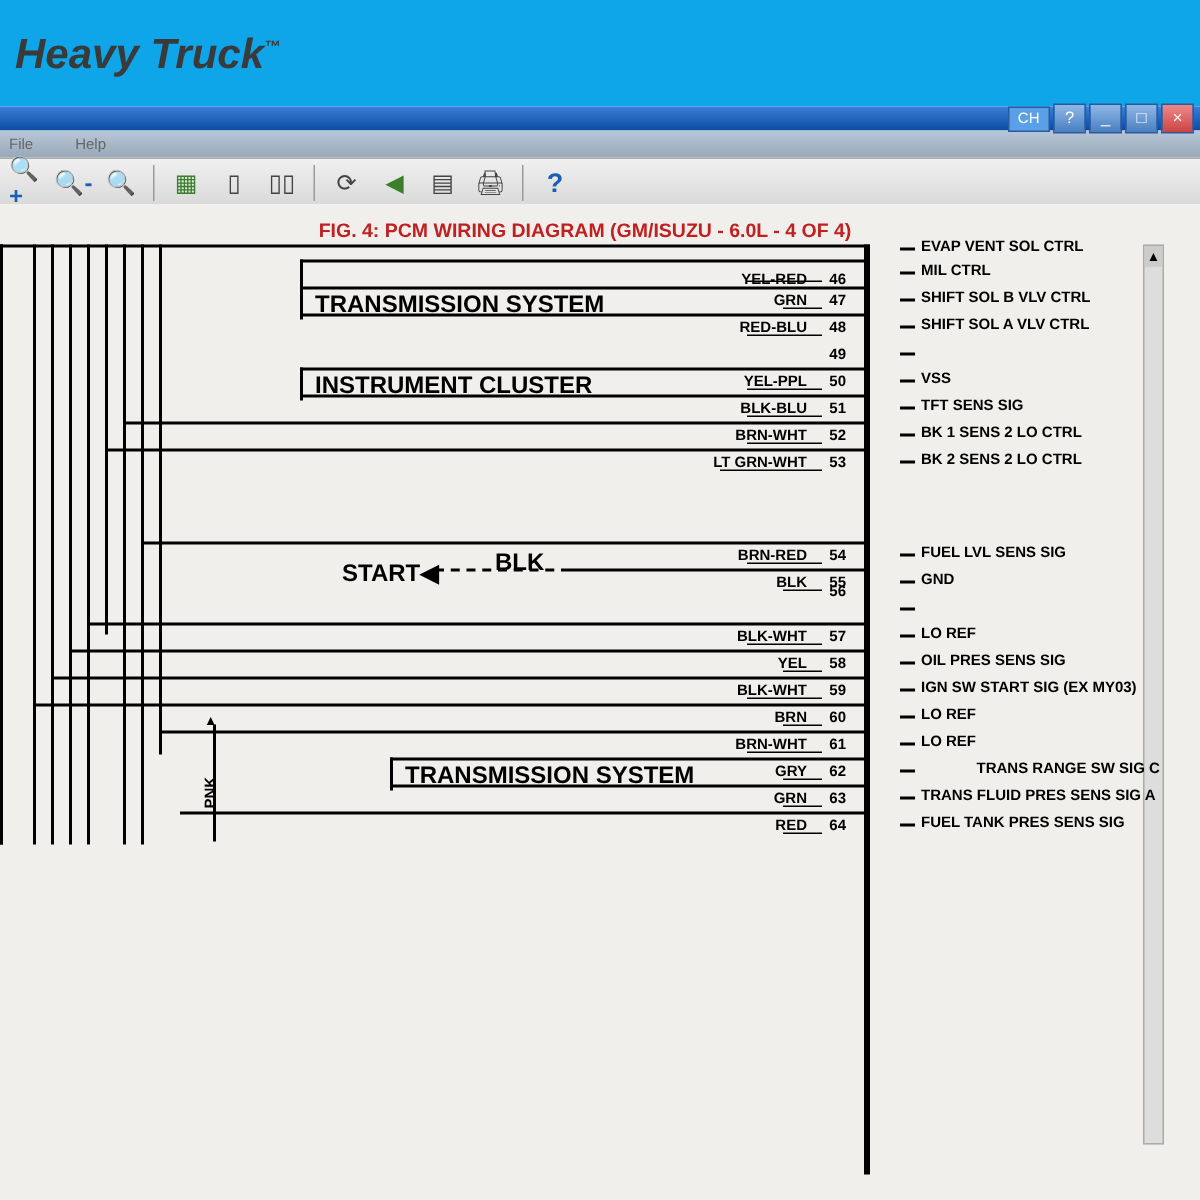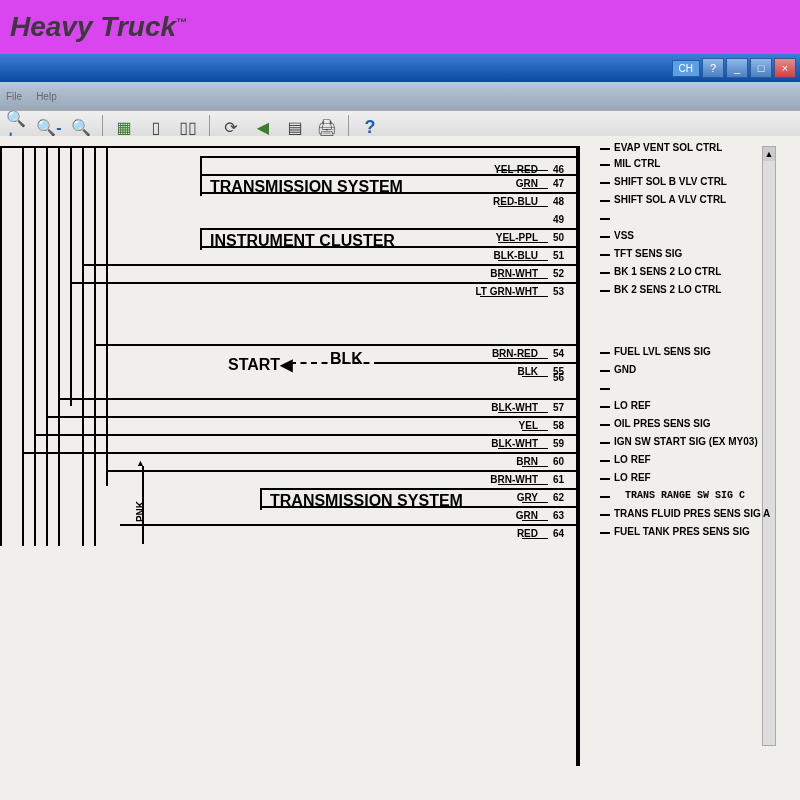--- a/index.html
+++ b/index.html
@@ -1,24 +1,24 @@
 <!DOCTYPE html>
 <html><head>
 <meta charset="utf-8">
 <style>
   * { box-sizing: border-box; margin: 0; padding: 0; }
   body { width: 800px; height: 800px; font-family: Arial, sans-serif; background: #fff; overflow: hidden; position: relative; }
-  .header-brand { background: #d946ef; height: 54px; padding-left: 10px; display: flex; align-items: center; }
+  .header-brand { background: #0ea5e9; height: 71px; padding-left: 10px; display: flex; align-items: center; }
   .brand-text { font-size: 28px; font-weight: bold; font-style: italic; color: #3a3a3a; }
   .brand-tm { font-size: 11px; vertical-align: super; }
-  .titlebar { height: 28px; background: linear-gradient(to bottom, #3b7fd8, #0a4ba0); display: flex; align-items: center; justify-content: flex-end; padding: 0 4px; gap: 2px; }
+  .titlebar { height: 16px; background: linear-gradient(to bottom, #3b7fd8, #0a4ba0); display: flex; align-items: center; justify-content: flex-end; padding: 0 4px; gap: 2px; }
   .lang-ch { background: #5aa0e8; color: #fff; font-size: 10px; padding: 2px 6px; border: 1px solid #2a5a9a; }
   .win-btn { width: 22px; height: 20px; background: linear-gradient(to bottom, #8fb8e8, #4a7fc0); border: 1px solid #2a5a9a; display: flex; align-items: center; justify-content: center; font-size: 11px; color: #fff; }
   .win-btn.close { background: linear-gradient(to bottom, #e88, #c44); }
-  .menubar { height: 28px; background: linear-gradient(to bottom, #b8c8d8, #98a8b8); font-size: 10px; color: #666; padding-left: 6px; display: flex; align-items: center; gap: 14px; }
+  .menubar { height: 18px; background: linear-gradient(to bottom, #b8c8d8, #98a8b8); font-size: 10px; color: #666; padding-left: 6px; display: flex; align-items: center; gap: 28px; }
   .toolbar { height: 34px; background: linear-gradient(to bottom, #f0f0f0, #d8d8d8); border-top: 1px solid #aaa; border-bottom: 1px solid #888; display: flex; align-items: center; padding: 0 6px; gap: 10px; }
   .tool-btn { width: 22px; height: 22px; display: flex; align-items: center; justify-content: center; font-size: 16px; color: #444; }
   .tool-sep { width: 1px; height: 24px; background: #999; }
   .content { position: absolute; top: 136px; left: 0; right: 0; bottom: 0; background: #f0efec; padding: 10px 20px 0 0; }
   .diagram-title { text-align: center; color: #c02020; font-size: 13px; font-weight: bold; margin-bottom: 2px; }
   .diagram-subtitle { text-align: center; color: #c02020; font-size: 12px; margin-bottom: 6px; }
   .diagram-area { position: relative; width: 100%; height: 620px; }
   .scrollbar { position: absolute; right: 4px; top: 0; width: 14px; height: 600px; background: #ddd; border: 1px solid #aaa; }
   .scroll-arrow { height: 14px; background: #ccc; text-align:center; font-size:9px; line-height:14px; }
   .connector-box { position: absolute; right: 200px; top: 0; width: 3px; height: 620px; border-left: 2px solid #000; border-right: 2px solid #000; }
@@ -64,20 +64,21 @@
   <span class="tool-sep"></span>
   <span class="tool-btn">⟳</span>
   <span class="tool-btn" style="color:#3a7f2a">◀</span>
   <span class="tool-btn">▤</span>
   <span class="tool-btn">🖨</span>
   <span class="tool-sep"></span>
   <span class="tool-btn" style="color:#1a5fb4;font-size:18px;font-weight:bold">?</span>
 </div>
 
 <div class="content">
+  <div class="diagram-title">FIG. 4: PCM WIRING DIAGRAM (GM/ISUZU - 6.0L - 4 OF 4)</div>
 
   <div class="diagram-area">
 
     <div class="scrollbar">
       <div class="scroll-arrow">▲</div>
     </div>
 
     <div class="connector-box"></div>
 
     <div id="pins-container">
@@ -188,21 +189,21 @@
         </div>
         <div class="hline" style="right: 232px; top: 338px; width: 50px; height: 1px;"></div>
         <div class="short-tick" style="left: 600px; top: 332px;"></div>
         <div class="pin-name" style="left: 614px; top: 326px;">LO REF</div>
         <div class="pin-row" style="right: 212px; top: 342px;">
           <span class="wire-label">GRY</span>
           <span class="pin-num">62</span>
         </div>
         <div class="hline" style="right: 232px; top: 356px; width: 26px; height: 1px;"></div>
         <div class="short-tick" style="left: 600px; top: 350px;"></div>
-        <div class="pin-name" style="left: 625px; top: 344px; font-family: Liberation Mono, monospace;">TRANS RANGE SW SIG C</div>
+        <div class="pin-name" style="left: 651px; top: 344px;">TRANS RANGE SW SIG C</div>
         <div class="pin-row" style="right: 212px; top: 360px;">
           <span class="wire-label">GRN</span>
           <span class="pin-num">63</span>
         </div>
         <div class="hline" style="right: 232px; top: 374px; width: 26px; height: 1px;"></div>
         <div class="short-tick" style="left: 600px; top: 368px;"></div>
         <div class="pin-name" style="left: 614px; top: 362px;">TRANS FLUID PRES SENS SIG A</div>
         <div class="pin-row" style="right: 212px; top: 378px;">
           <span class="wire-label">RED</span>
           <span class="pin-num">64</span>

